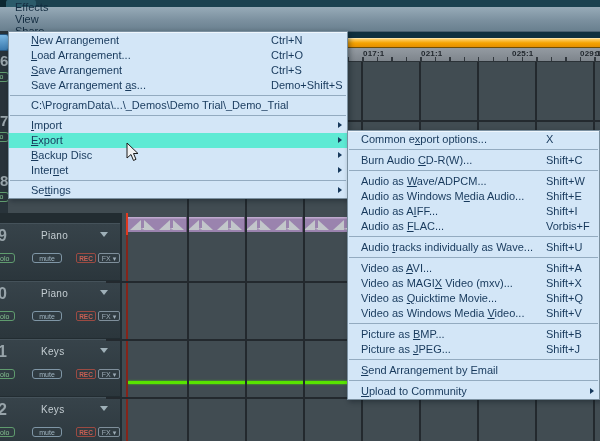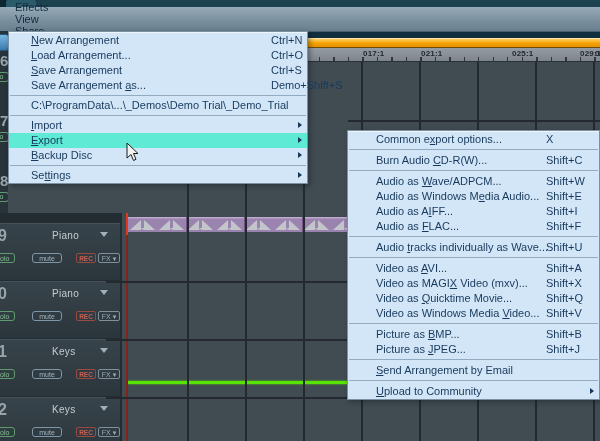--- a/index.html
+++ b/index.html
@@ -32,21 +32,21 @@
   
   .track-area{left:0;top:62px;width:600px;height:379px;background:#414c52;}
   .vline{position:absolute;top:62px;height:379px;width:2px;background:#23292e;}
   .hline{position:absolute;height:2px;background:#23292e;}
 
   
   .header-col{left:0;top:213px;width:122px;height:228px;background:#222c31;}
   .track-header{position:absolute;left:0;width:120px;height:56px;
     background:linear-gradient(#37434a,#2b363c);border-top:1px solid #45525a;}
   .th-num{position:absolute;left:-2px;top:3px;font-size:16px;font-weight:bold;color:#98a4aa;}
-  .th-name{position:absolute;left:52px;top:6px;font-size:10px;color:#c3ccd1;letter-spacing:.3px;}
+  .th-name{position:absolute;left:41px;top:6px;font-size:10px;color:#c3ccd1;letter-spacing:.3px;}
   .th-caret{position:absolute;right:12px;top:8px;width:0;height:0;
     border-top:5px solid #9fb0b8;border-left:4px solid transparent;border-right:4px solid transparent;}
   .th-btn{position:absolute;top:29px;height:10px;box-sizing:border-box;border-radius:3px;
     font-size:7px;line-height:9px;text-align:center;overflow:hidden;}
   .btn-solo{left:-9px;width:24px;border:1px solid #5f9b6e;color:#84c190;}
   .btn-mute{left:32px;width:30px;border:1px solid #7f96a6;color:#a2b7c4;}
   .btn-rec{left:76px;width:20px;border:1px solid #9b4a42;color:#c75f53;font-weight:bold;font-size:6.5px;border-radius:2px;}
   .btn-fx{left:98px;width:22px;border:1px solid #7f8f9b;color:#9cabb6;border-radius:2px;}
 
   
@@ -59,25 +59,25 @@
 
   
   .clip-row{left:128px;top:217px;width:220px;height:15px;}
   .green-line{left:128px;top:381px;width:220px;height:3px;background:#58e400;box-shadow:0 0 2px #58e400;}
   .playhead{left:126px;top:213px;width:2px;height:228px;
     background:linear-gradient(#e03a20 0 22px,#84241a 22px);}
 
   
   .menu-panel{position:absolute;background:#d3e6f7;border:1px solid #7b90a0;
     box-shadow:inset 0 1px 0 #eef6fd,2px 2px 5px rgba(8,18,28,.4);padding-top:1px;z-index:5;}
-  #file-menu{left:8px;top:31px;width:300px;box-sizing:border-box;}
+  #file-menu{left:8px;top:31px;width:340px;box-sizing:border-box;}
   #export-menu{left:347px;top:130px;width:253px;box-sizing:border-box;z-index:6;}
   .menu-row{position:relative;height:15px;line-height:15px;font-size:11px;color:#17395c;
     padding-left:22px;white-space:nowrap;}
-  #export-menu .menu-row{padding-left:28px;}
+  #export-menu .menu-row{padding-left:13px;}
   .menu-row.hl{background:#5eead4;}
   .mshort{position:absolute;left:262px;top:0;}
   #export-menu .mshort{left:198px;}
   .marrow{position:absolute;right:5px;top:4px;width:0;height:0;
     border-left:4px solid #17395c;border-top:3.5px solid transparent;border-bottom:3.5px solid transparent;}
   .menu-sep{height:1px;background:#93abc0;margin:2px 1px;}
   #export-menu .menu-sep{margin:2px 1px 3px 1px;}
   .menu-row u{text-decoration:underline;}
 
   .cursor{z-index:9;}
@@ -192,33 +192,34 @@
       <div class="menu-row"><span><u>N</u>ew Arrangement</span><span class="mshort">Ctrl+N</span></div>
       <div class="menu-row"><span><u>L</u>oad Arrangement...</span><span class="mshort">Ctrl+O</span></div>
       <div class="menu-row"><span><u>S</u>ave Arrangement</span><span class="mshort">Ctrl+S</span></div>
       <div class="menu-row"><span>Save Arrangement <u>a</u>s...</span><span class="mshort">Demo+Shift+S</span></div>
       <div class="menu-sep"></div>
       <div class="menu-row"><span>C:\ProgramData\...\_Demos\Demo Trial\_Demo_Trial</span></div>
       <div class="menu-sep"></div>
       <div class="menu-row"><span><u>I</u>mport</span><span class="marrow"></span></div>
       <div class="menu-row hl"><span><u>E</u>xport</span><span class="marrow"></span></div>
       <div class="menu-row"><span><u>B</u>ackup Disc</span><span class="marrow"></span></div>
+      <div class="menu-row"><span>Inter<u>n</u>et</span><span class="marrow"></span></div>
       <div class="menu-sep"></div>
       <div class="menu-row"><span>Se<u>tt</u>ings</span><span class="marrow"></span></div>
     </div>
 
   <div class="menu-panel" id="export-menu">
       <div class="menu-row"><span>Common e<u>x</u>port options...</span><span class="mshort">X</span></div>
       <div class="menu-sep"></div>
       <div class="menu-row"><span>Burn Audio <u>C</u>D-R(W)...</span><span class="mshort">Shift+C</span></div>
       <div class="menu-sep"></div>
       <div class="menu-row"><span>Audio as <u>W</u>ave/ADPCM...</span><span class="mshort">Shift+W</span></div>
       <div class="menu-row"><span>Audio as Windows M<u>e</u>dia Audio...</span><span class="mshort">Shift+E</span></div>
       <div class="menu-row"><span>Audio as A<u>I</u>FF...</span><span class="mshort">Shift+I</span></div>
-      <div class="menu-row"><span>Audio as <u>F</u>LAC...</span><span class="mshort">Shift+F</span></div>
+      <div class="menu-row"><span>Audio as <u>F</u>LAC...</span><span class="mshort">Vorbis+F</span></div>
       <div class="menu-sep"></div>
       <div class="menu-row"><span>Audio <u>t</u>racks individually as Wave...</span><span class="mshort">Shift+U</span></div>
       <div class="menu-sep"></div>
       <div class="menu-row"><span>Video as <u>A</u>VI...</span><span class="mshort">Shift+A</span></div>
       <div class="menu-row"><span>Video as MAGI<u>X</u> Video (mxv)...</span><span class="mshort">Shift+X</span></div>
       <div class="menu-row"><span>Video as <u>Q</u>uicktime Movie...</span><span class="mshort">Shift+Q</span></div>
       <div class="menu-row"><span>Video as Windows Media <u>V</u>ideo...</span><span class="mshort">Shift+V</span></div>
       <div class="menu-sep"></div>
       <div class="menu-row"><span>Picture as <u>B</u>MP...</span><span class="mshort">Shift+B</span></div>
       <div class="menu-row"><span>Picture as <u>J</u>PEG...</span><span class="mshort">Shift+J</span></div>

